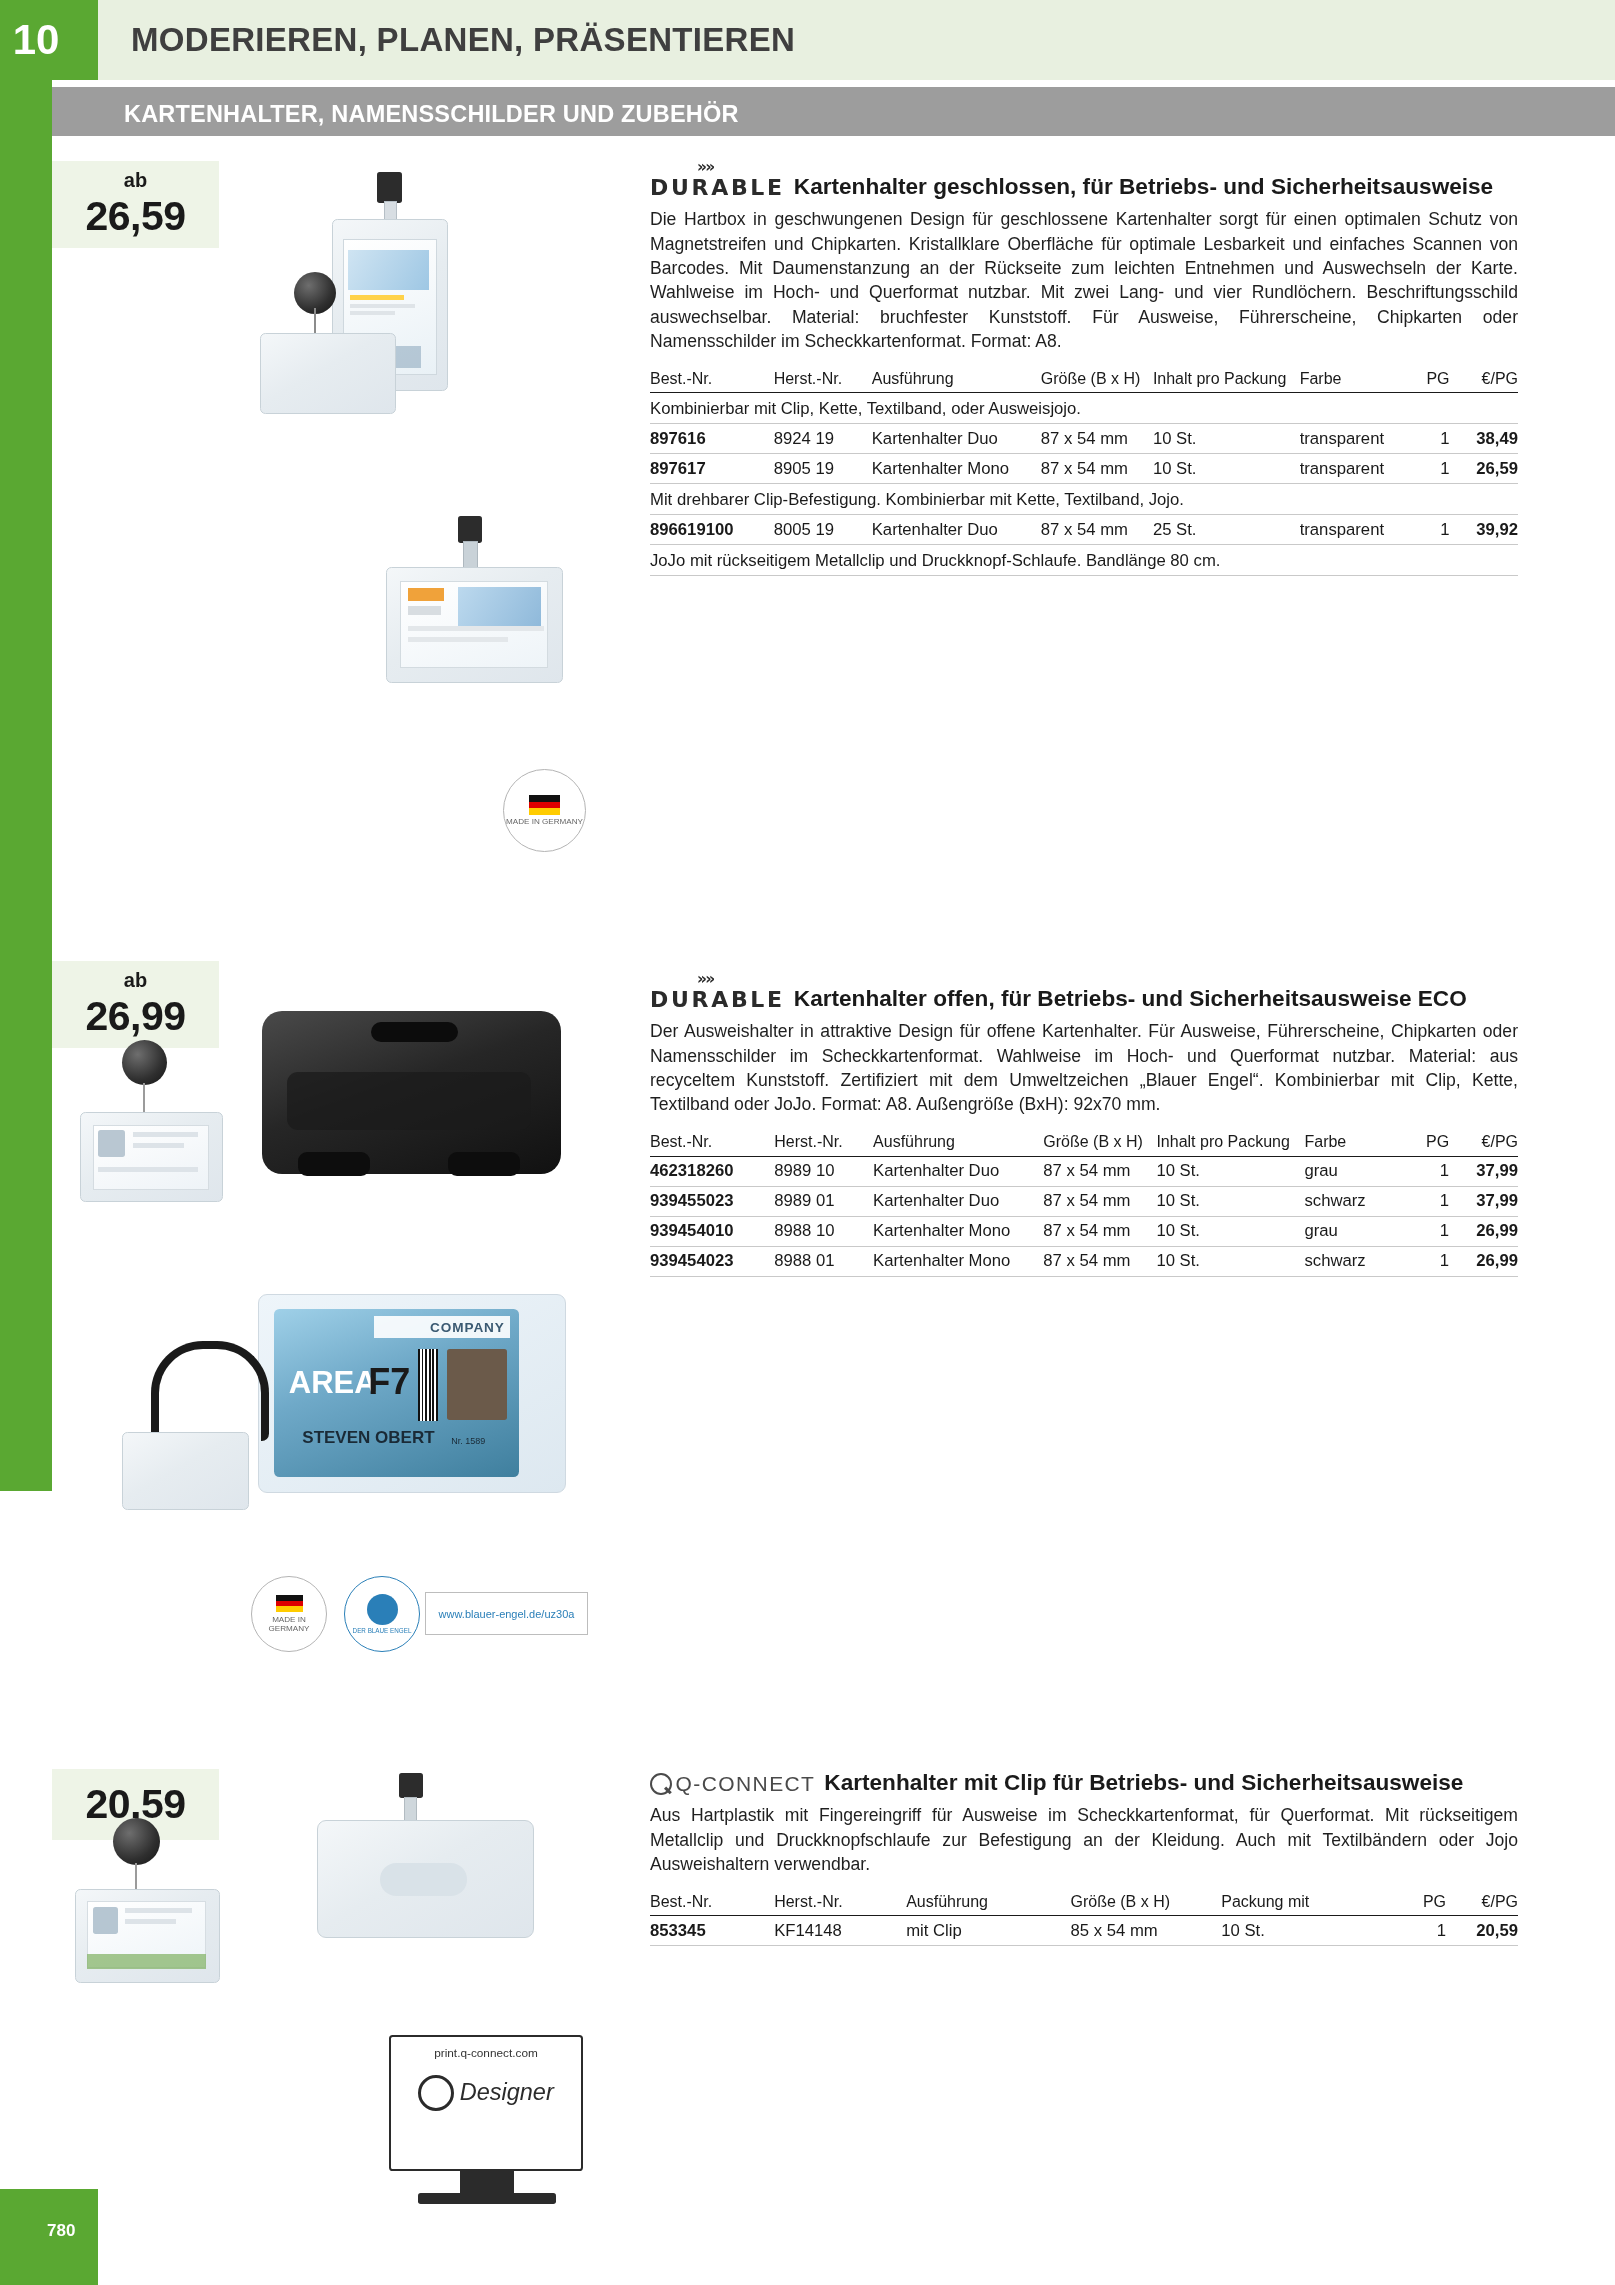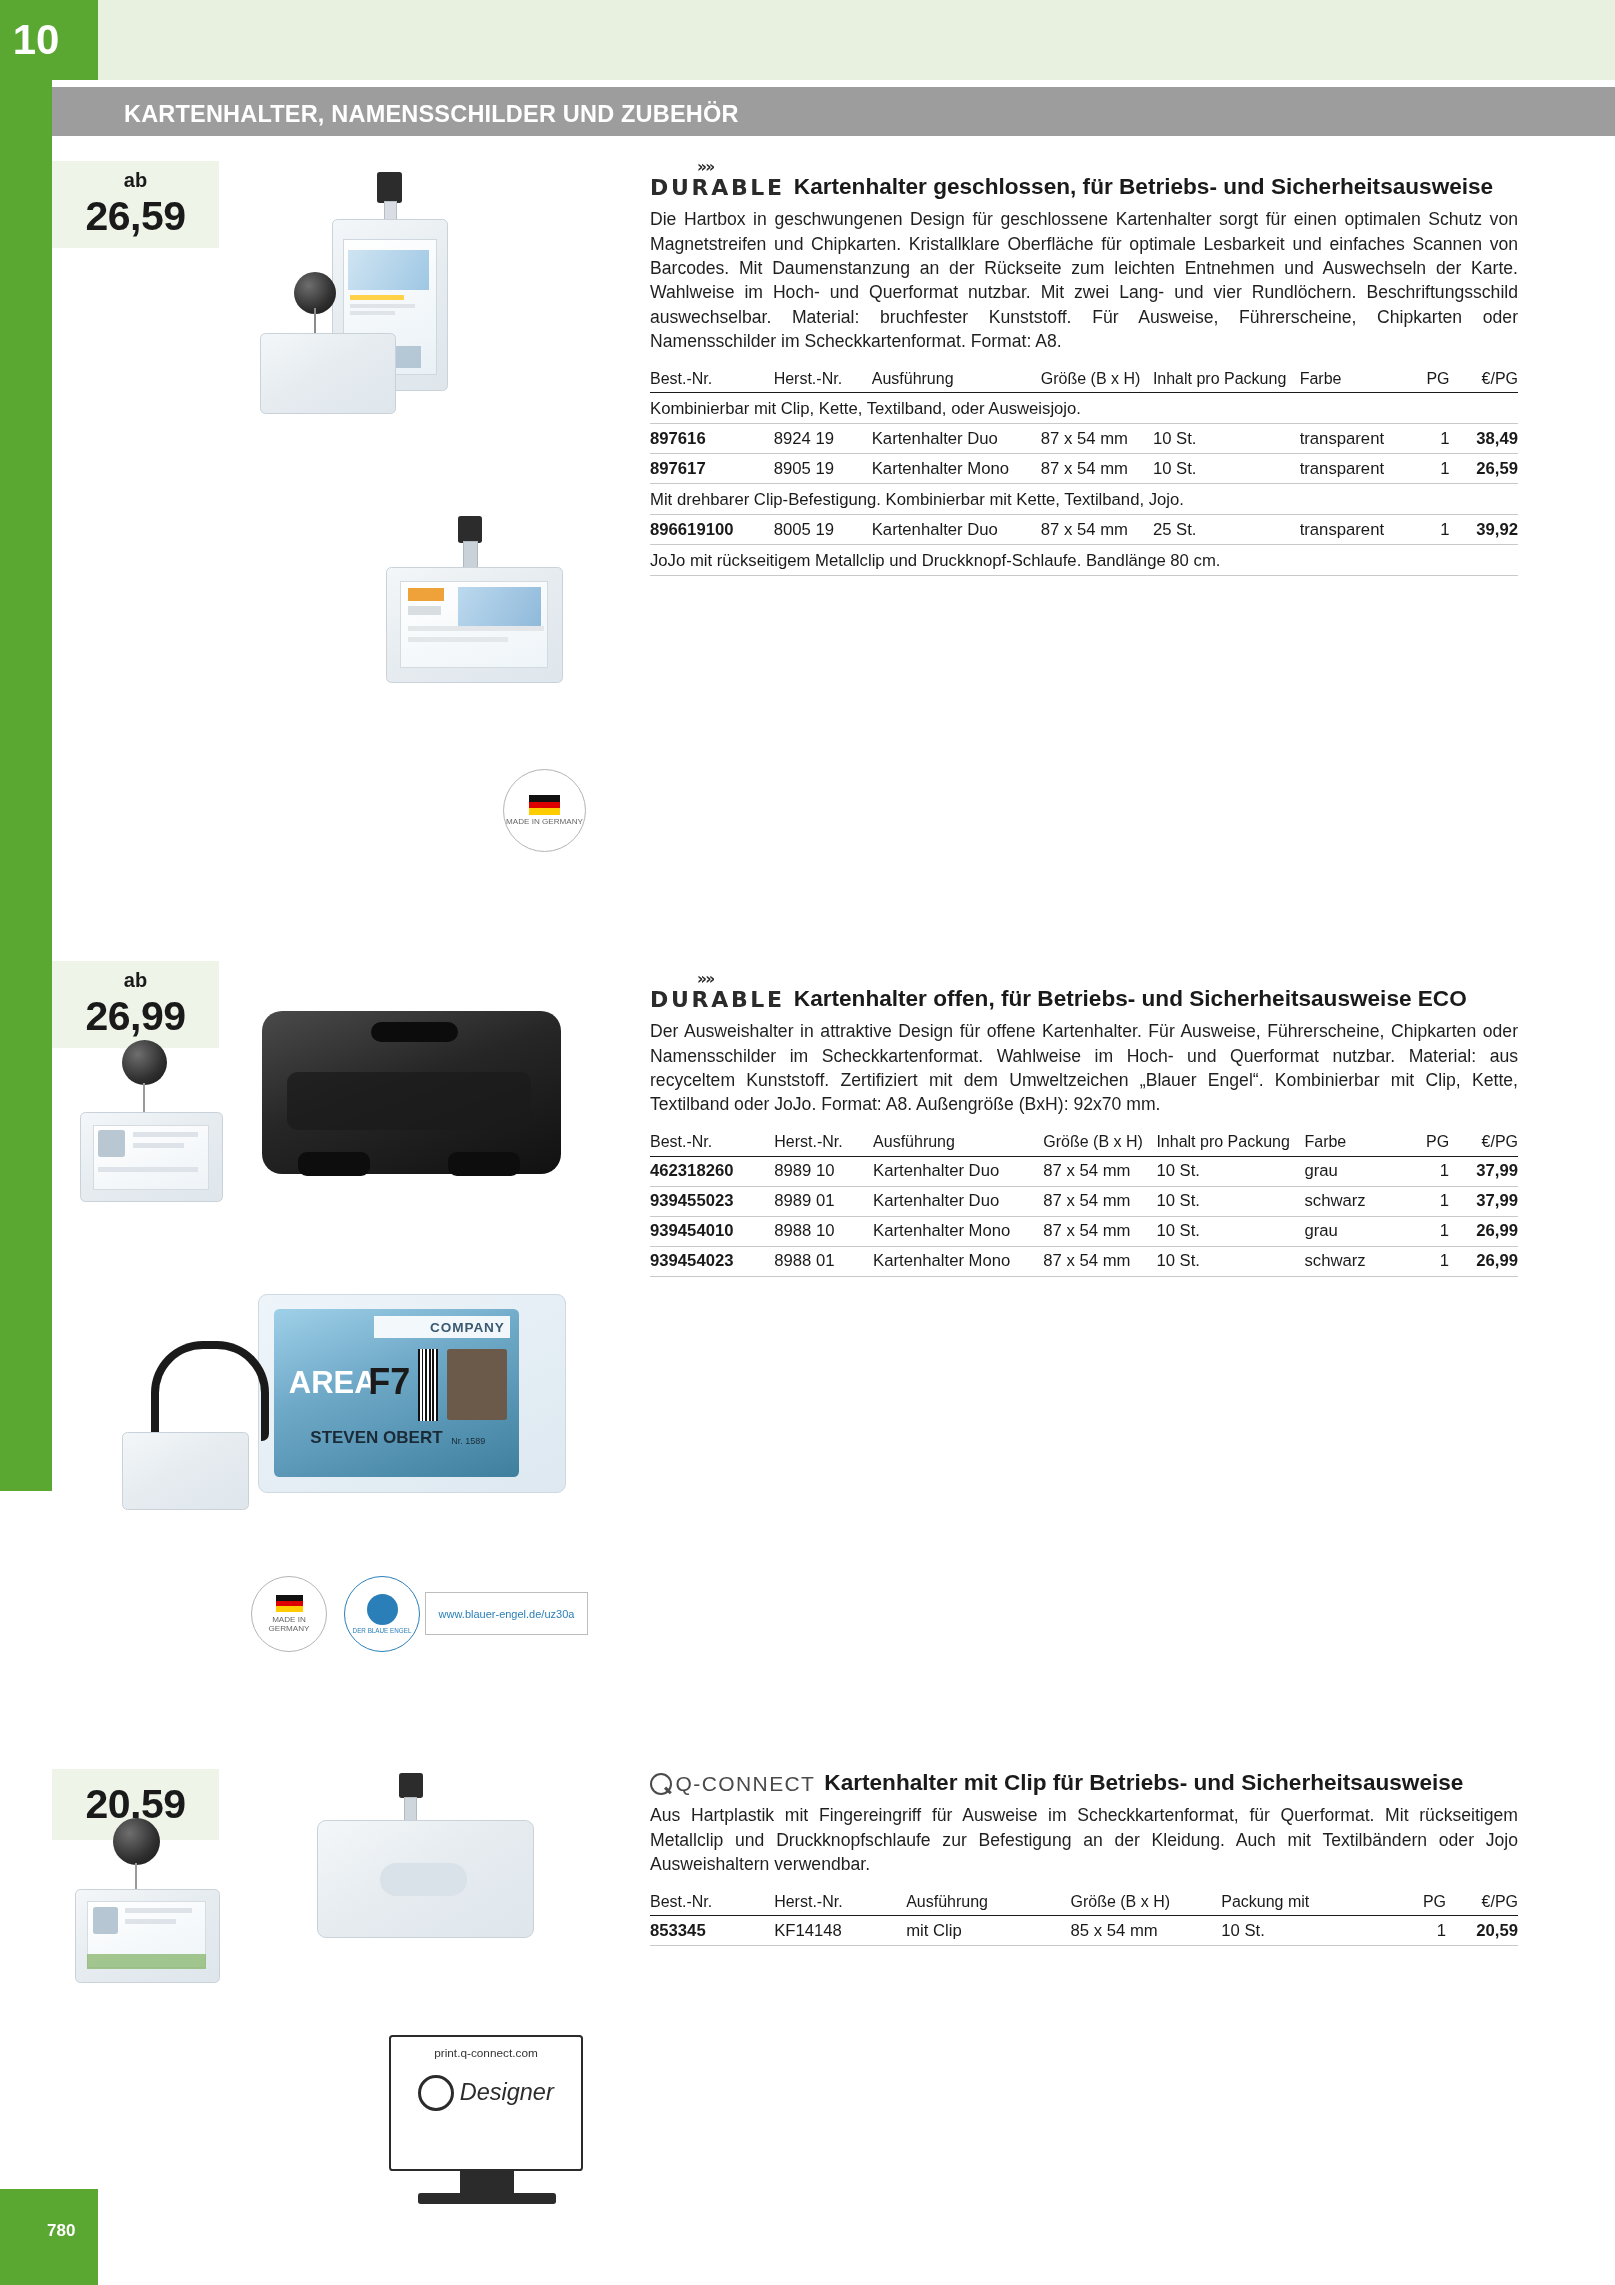--- a/index.html
+++ b/index.html
@@ -130,20 +130,21 @@
   }
   .small-caption { font-size:8.1px; color:#666; }
 
   .monitor-box { border:2.7px solid #2b2b2b; border-radius:3.6px; background:#fff; }
 </style>
 </head>
 <body>
 
 <div class="page-header">
   <div class="chapter-number">10</div>
+  <div class="header-title">MODERIEREN, PLANEN, PRÄSENTIEREN</div>
 </div>
 <div class="subheader-bar"></div>
 <div class="subheader-title">KARTENHALTER, NAMENSSCHILDER UND ZUBEHÖR</div>
 
 <div class="left-rail"></div>
 <div class="footer-rail"></div>
 <div class="page-number">780</div>
 
 <div class="price-badge" style="left:52px; top:161px; width:167px; height:87px;">
   <div class="ab">ab</div>
@@ -271,21 +272,21 @@
   <div style="position:absolute; left:27px; top:127px; width:100px; height:4.5px; background:#dde3e8;"></div>
 </div>
 
 <div class="illus" style="left:258px; top:1294px; width:317px; height:235px;">
   <div style="position:absolute; left:0; top:0; width:308px; height:199px; background:linear-gradient(150deg,#eef5fa 0%,#dde8f0 100%); border:1.8px solid #cfd9e1; border-radius:9px;"></div>
   <div style="position:absolute; left:16.3px; top:14.5px; width:245px; height:168px; background:linear-gradient(160deg,#9fd0e8 0%,#6fa9c8 40%,#3f7f9e 100%); border-radius:5.4px; overflow:hidden;">
     <div style="position:absolute; right:9px; top:7.2px; width:136px; height:22px; background:#ffffff; opacity:.9;"></div>
     <div style="position:absolute; right:14.5px; top:11px; font-size:13.6px; font-weight:bold; color:#3b5a72; letter-spacing:0.9px;">COMPANY</div>
     <div style="position:absolute; left:14.5px; top:56px; font-size:31px; font-weight:bold; color:#ffffff;">AREA</div>
     <div style="position:absolute; left:94px; top:52px; font-size:36px; font-weight:bold; color:#1a1a1a;">F7</div>
-    <div style="position:absolute; left:36px; top:119px; font-size:17px; font-weight:bold; color:#1a2a36;">STEVEN OBERT</div>
+    <div style="position:absolute; left:28px; top:119px; font-size:17px; font-weight:bold; color:#1a2a36;">STEVEN OBERT</div>
     <div style="position:absolute; left:177px; top:127px; font-size:9px; color:#1a2a36;">Nr. 1589</div>
     <div style="position:absolute; right:12.7px; top:40px; width:60px; height:71px; background:#6b5a4a; border-radius:2.7px;"></div>
     <div style="position:absolute; right:81px; top:40px; width:20px; height:72px; background:repeating-linear-gradient(to right,#111 0 1.8px,#fff 1.8px 3.6px);"></div>
   </div>
   <div style="position:absolute; left:-107px; top:47px; width:118px; height:100px; border:8.1px solid #1a1a1a; border-radius:52px 52px 7.2px 7.2px; border-bottom:none;"></div>
   <div class="badge-holder" style="position:absolute; left:-136px; top:138px; width:127px; height:78px;"></div>
 </div>
 
 <div class="illus cert-circle" style="left:251px; top:1576px; width:76px; height:76px; flex-direction:column;">
   <div class="flag-stripes" style="width:27px;height:17px;"></div>

